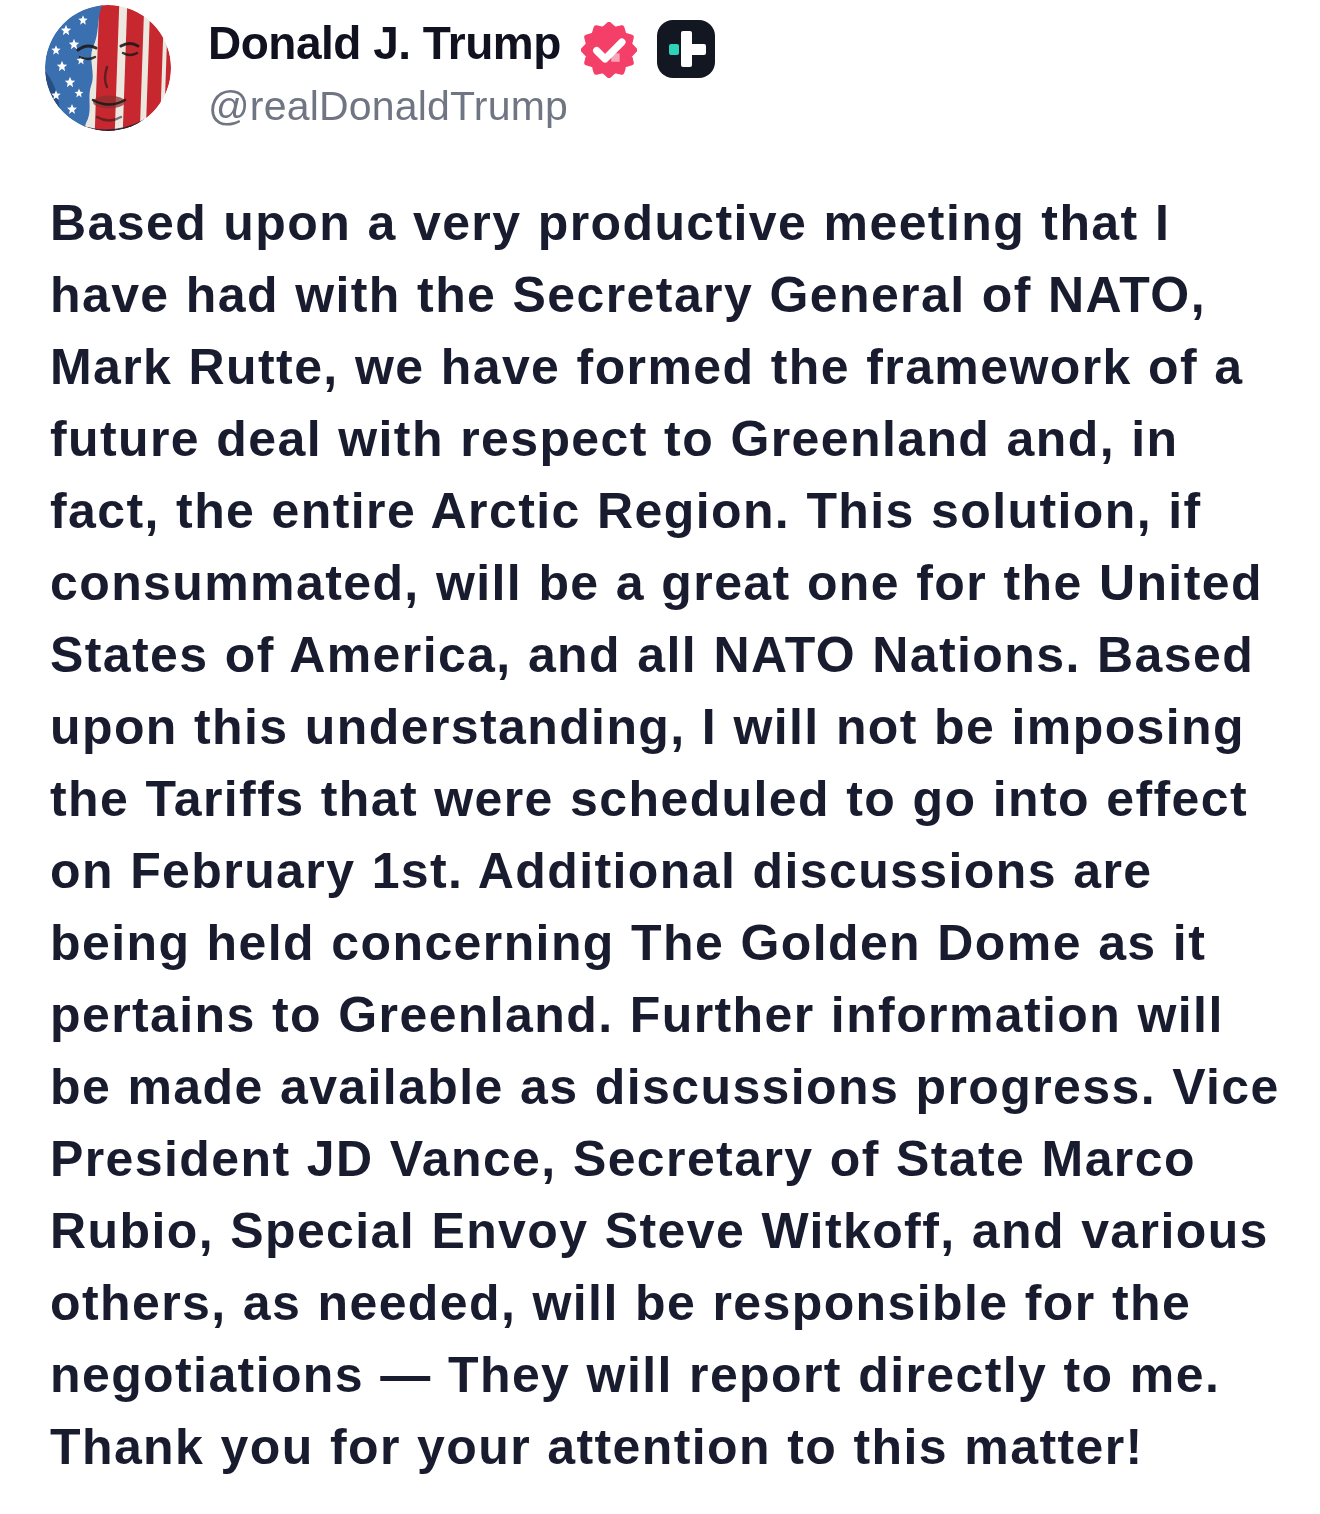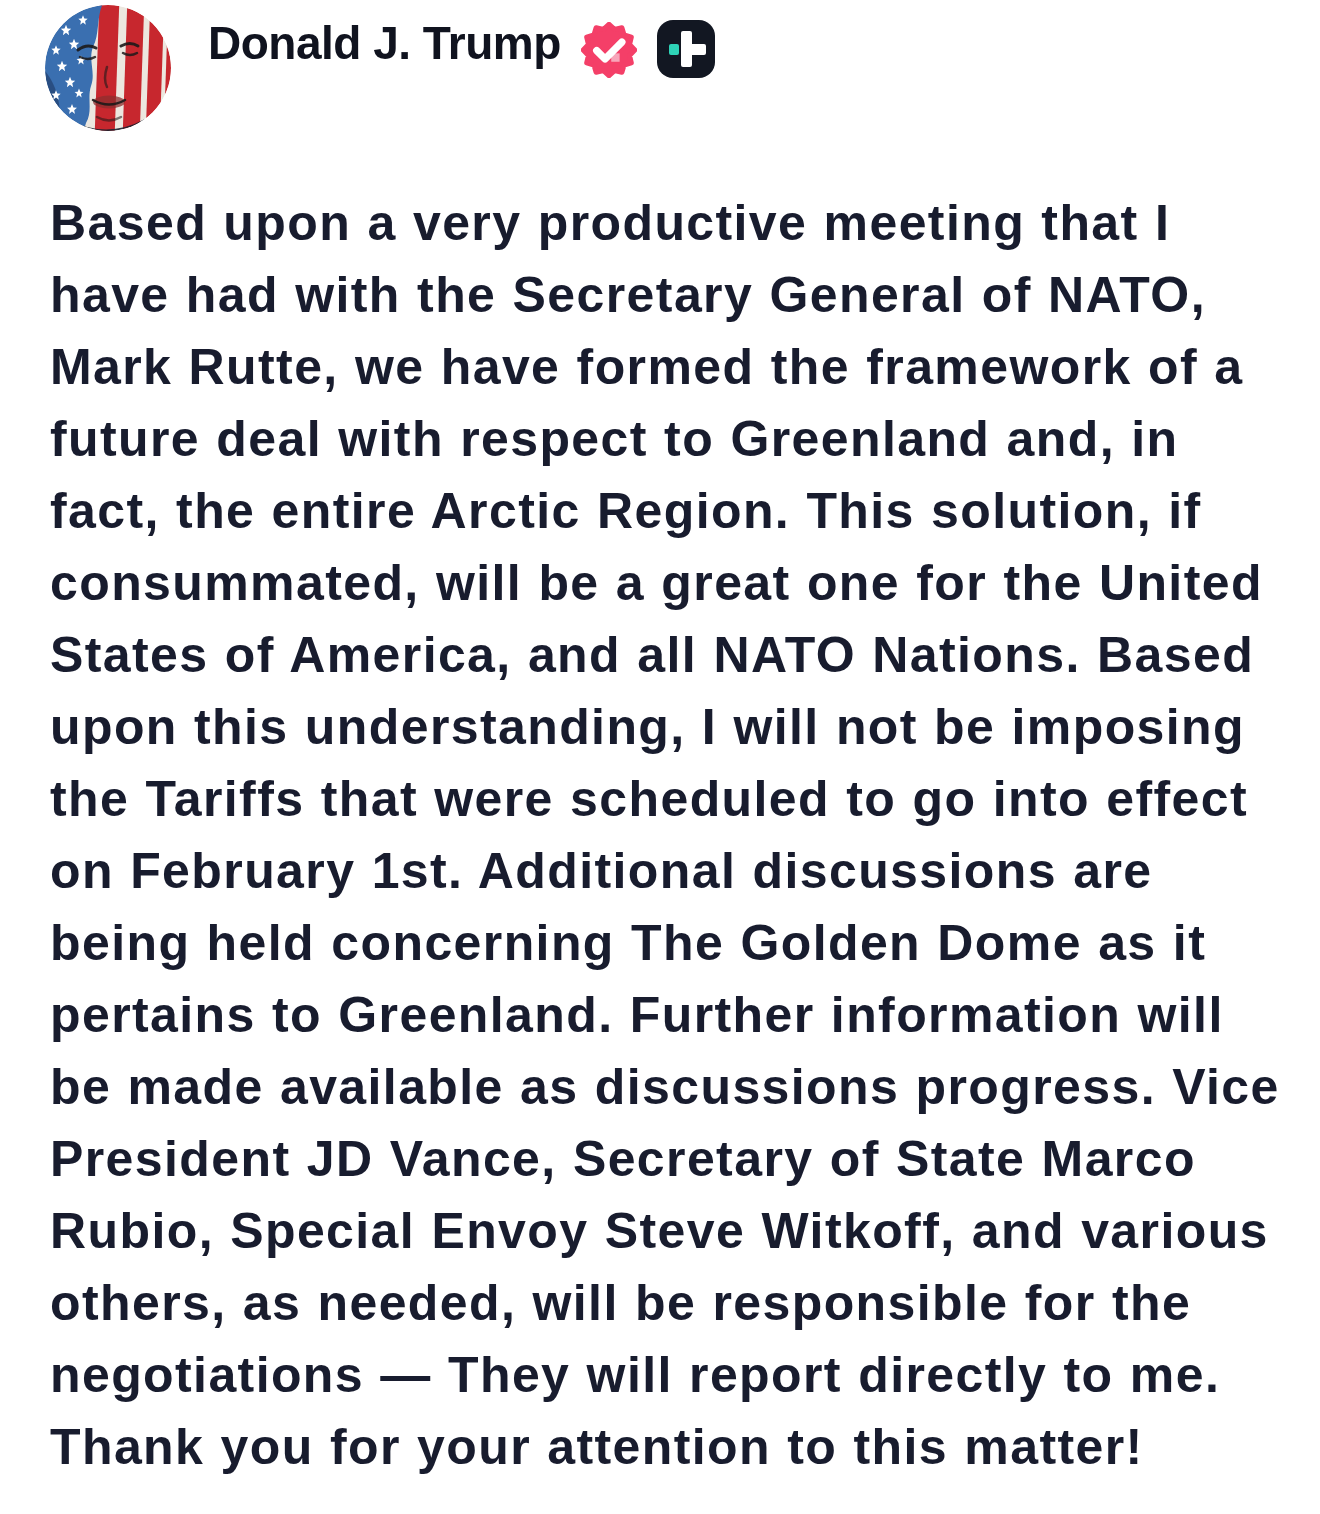--- a/index.html
+++ b/index.html
@@ -137,17 +137,18 @@
         <polygon class="seal" points="96,50 86.7,59.8 89.8,73 76.9,76.9 73,89.8 59.8,86.7 50,96 40.2,86.7 27,89.8 23.1,76.9 10.2,73 13.3,59.8 4,50 13.3,40.2 10.2,27 23.1,23.1 27,10.2 40.2,13.3 50,4 59.8,13.3 73,10.2 76.9,23.1 89.8,27 86.7,40.2"></polygon>
         <rect class="light-square" x="54" y="56" width="15" height="15"></rect>
         <polyline class="check" points="28,51 43,66 73,36"></polyline>
       </svg>
       <div class="ts-logo">
         <span class="teal"></span>
         <span class="bar vbar"></span>
         <span class="bar hbar"></span>
       </div>
     </div>
+    <div class="handle">@realDonaldTrump</div>
   </div>
 
   <p class="body-text">Based upon a very productive meeting that I have had with the Secretary General of NATO, Mark Rutte, we have formed the framework of a future deal with respect to Greenland and, in fact, the entire Arctic Region. This solution, if consummated, will be a great one for the United States of America, and all NATO Nations. Based upon this understanding, I will not be imposing the Tariffs that were scheduled to go into effect on February 1st. Additional discussions are being held concerning The Golden Dome as it pertains to Greenland. Further information will be made available as discussions progress. Vice President JD Vance, Secretary of State Marco Rubio, Special Envoy Steve Witkoff, and various others, as needed, will be responsible for the negotiations — They will report directly to me. Thank you for your attention to this matter!</p>
 
 </div>
 
 </body></html>

